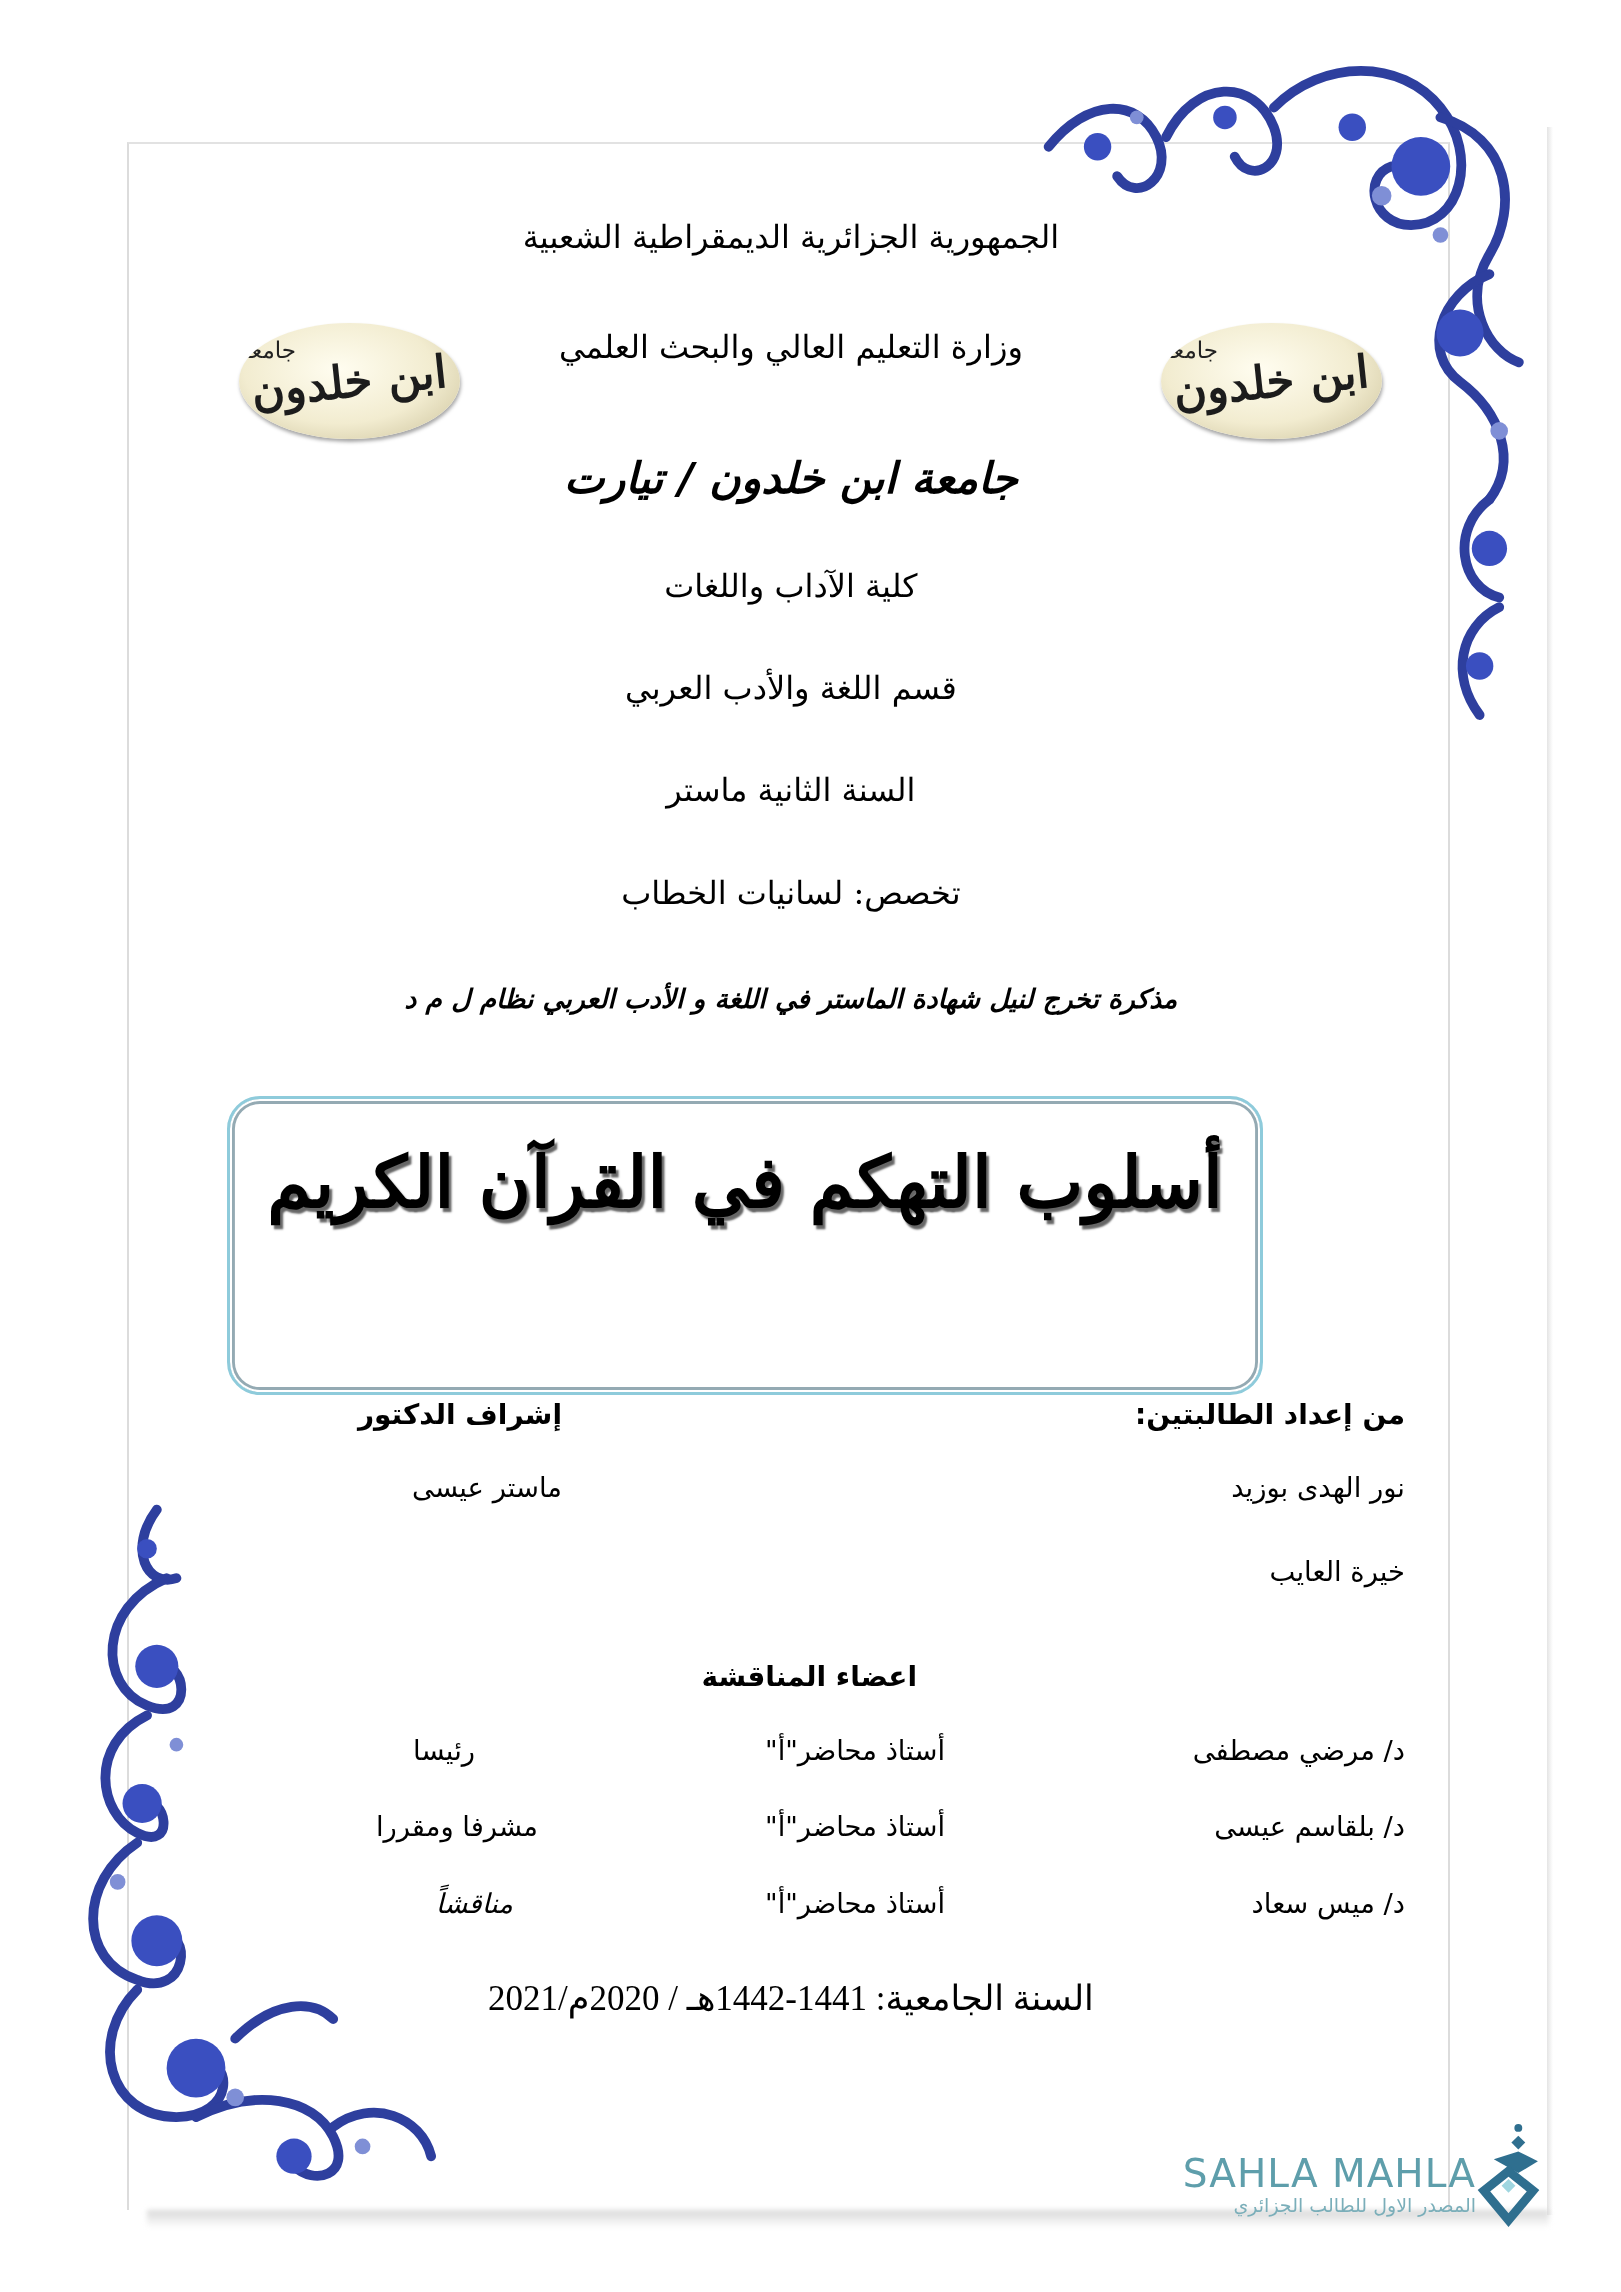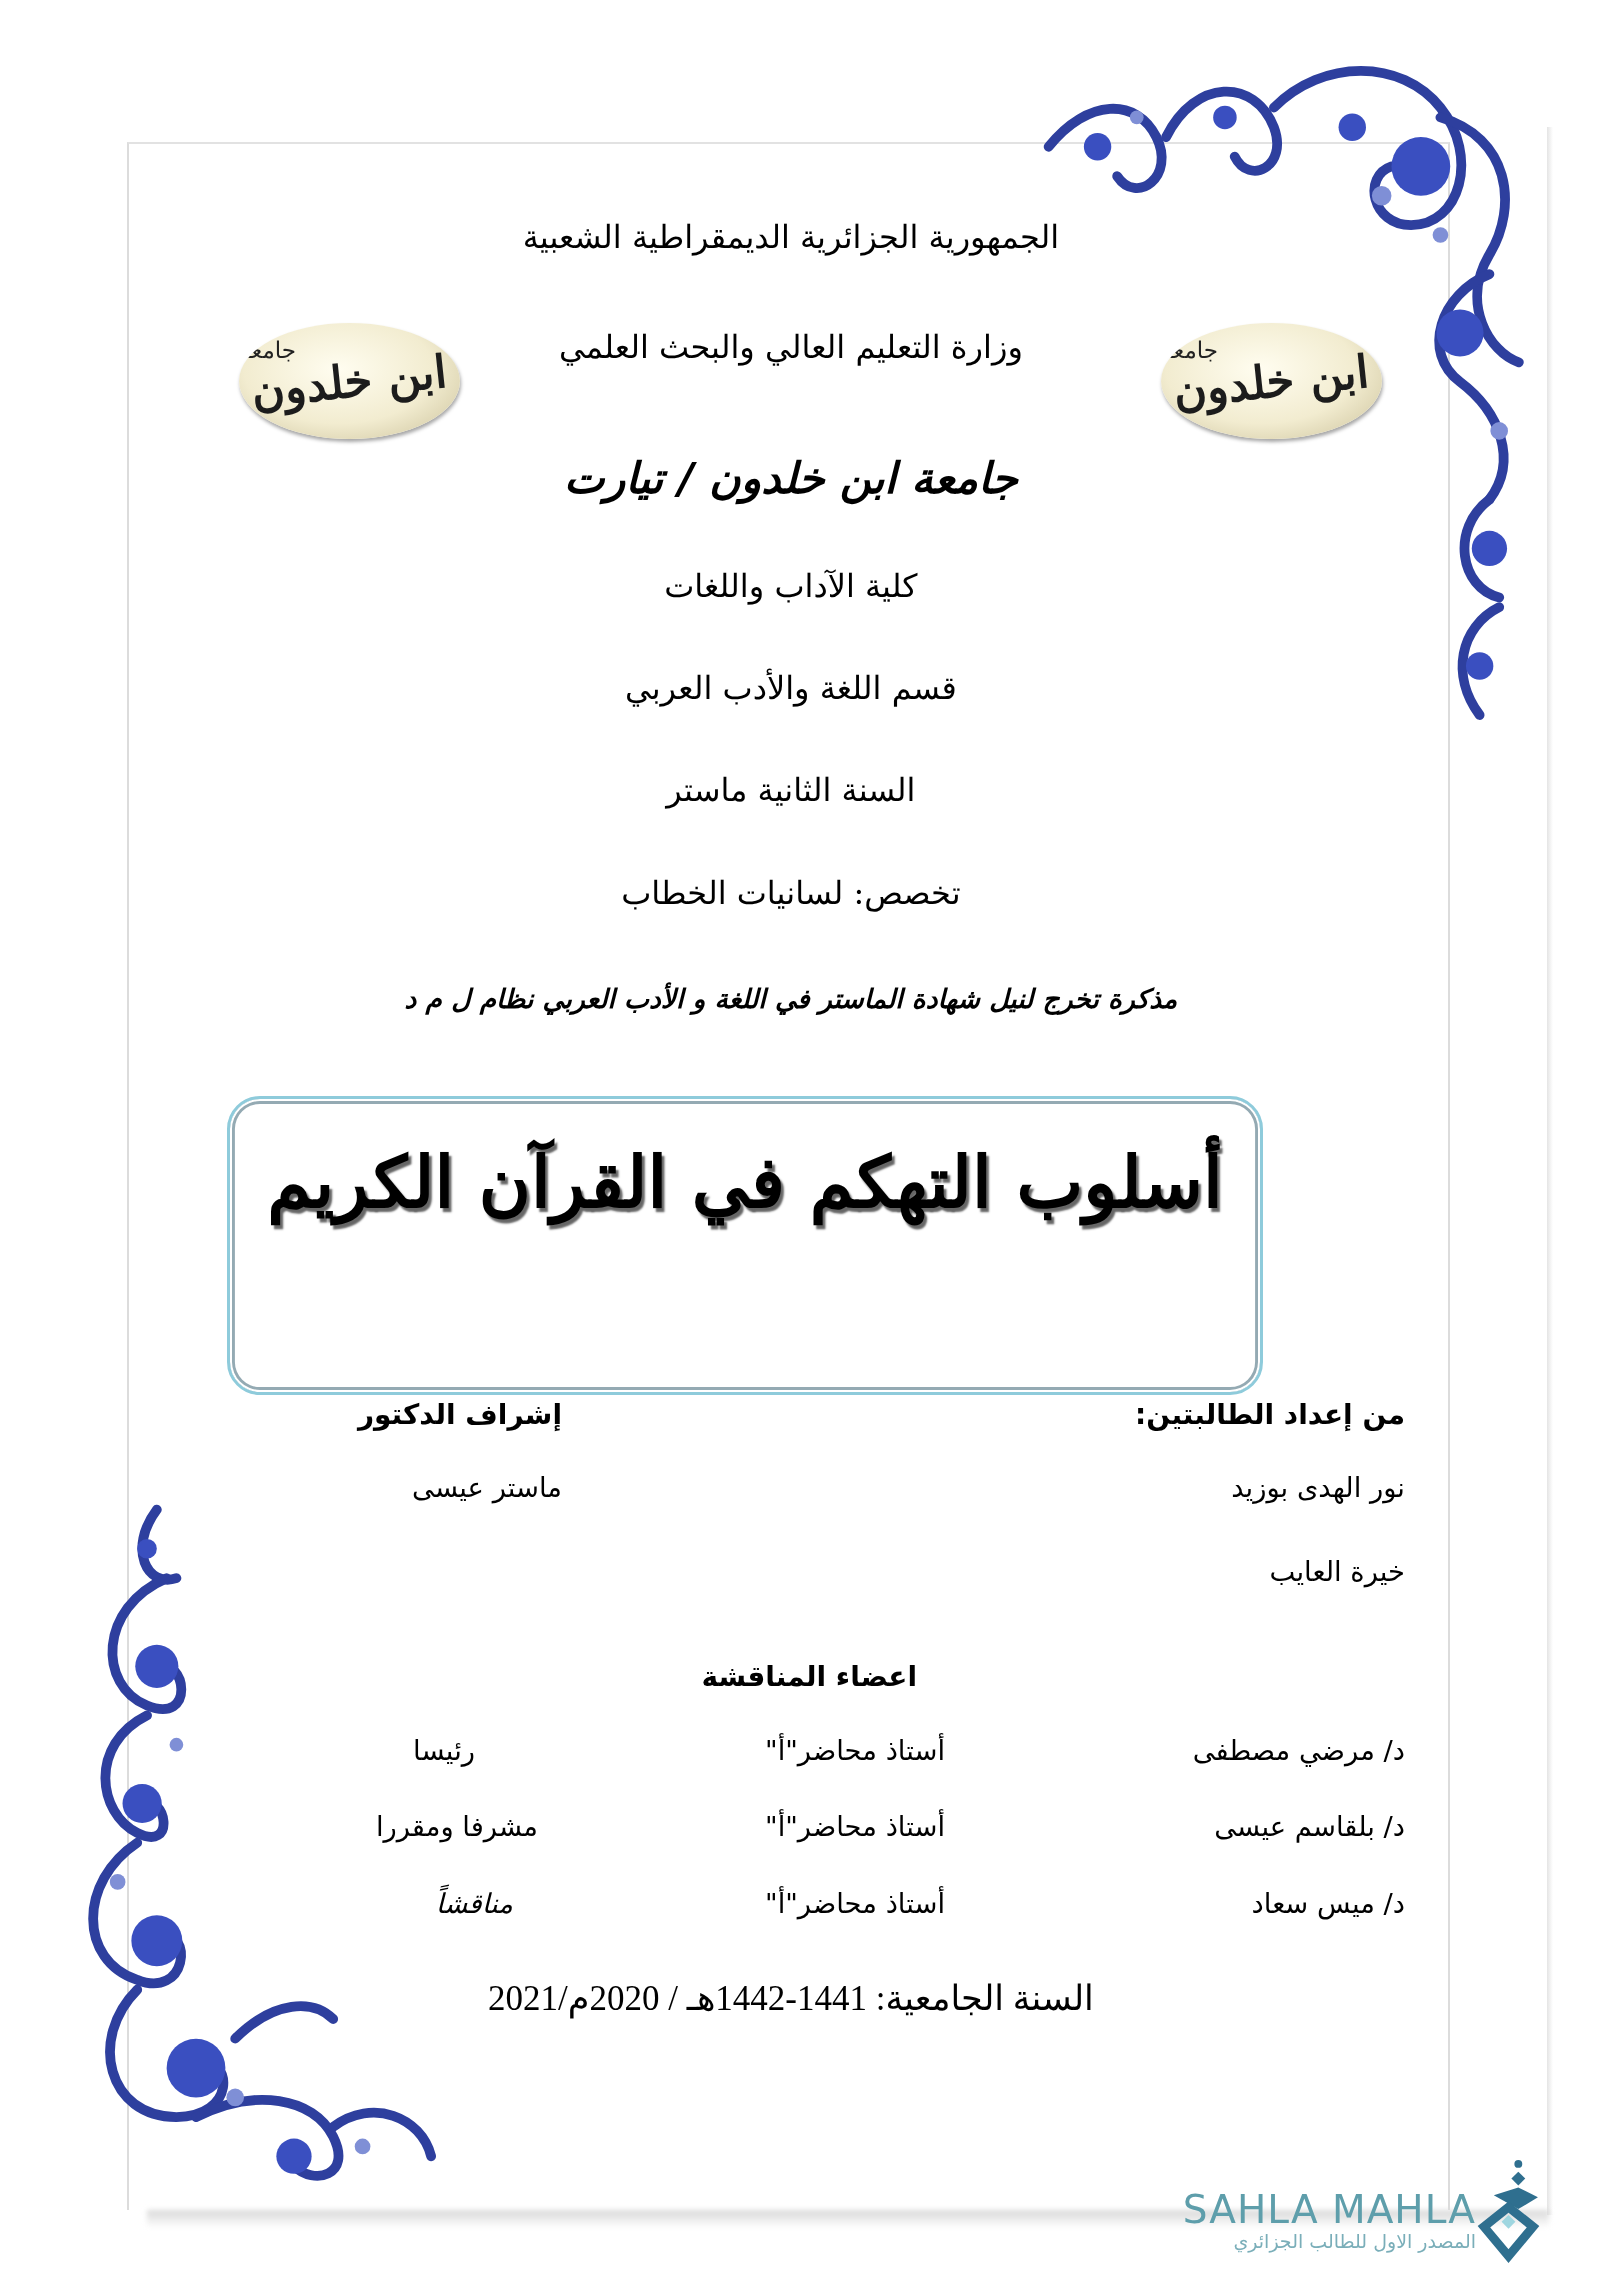--- a/index.html
+++ b/index.html
@@ -55,21 +55,21 @@
   }
   .title-sub {
     position:absolute; left:0; right:0; top:178px; text-align:center; direction:rtl;
     font-family:"DejaVu Serif", serif; font-size:53px;
   }
   .bold-row { font-family:"DejaVu Sans", sans-serif; font-weight:bold; font-size:28px; }
   .abs { position:absolute; direction:rtl; white-space:nowrap; }
   .cond-light { font-family:"DejaVu Sans", sans-serif; font-size:27.4px; }
   .footer-year { font-family:"Liberation Serif", "DejaVu Serif", serif; font-size:35px; }
   .watermark {
-    position:absolute; left:1171px; top:2151px; width:372px; height:69px;margin-top:36px;
+    position:absolute; left:1171px; top:2151px; width:372px; height:69px;
   }
   .wm-text {
     position:absolute; right:67px; top:0; font-family:"DejaVu Sans", sans-serif;
     font-size:39px; color:#5e9eab; letter-spacing:1px; white-space:nowrap;
   }
   .wm-sub {
     position:absolute; right:67px; top:43px; font-family:"DejaVu Sans", sans-serif;
     font-size:19px; color:#7aaeb9; direction:rtl; white-space:nowrap;
   }
   .wm-icon { position:absolute; right:0; top:-29px; width:69px; height:108px; }

